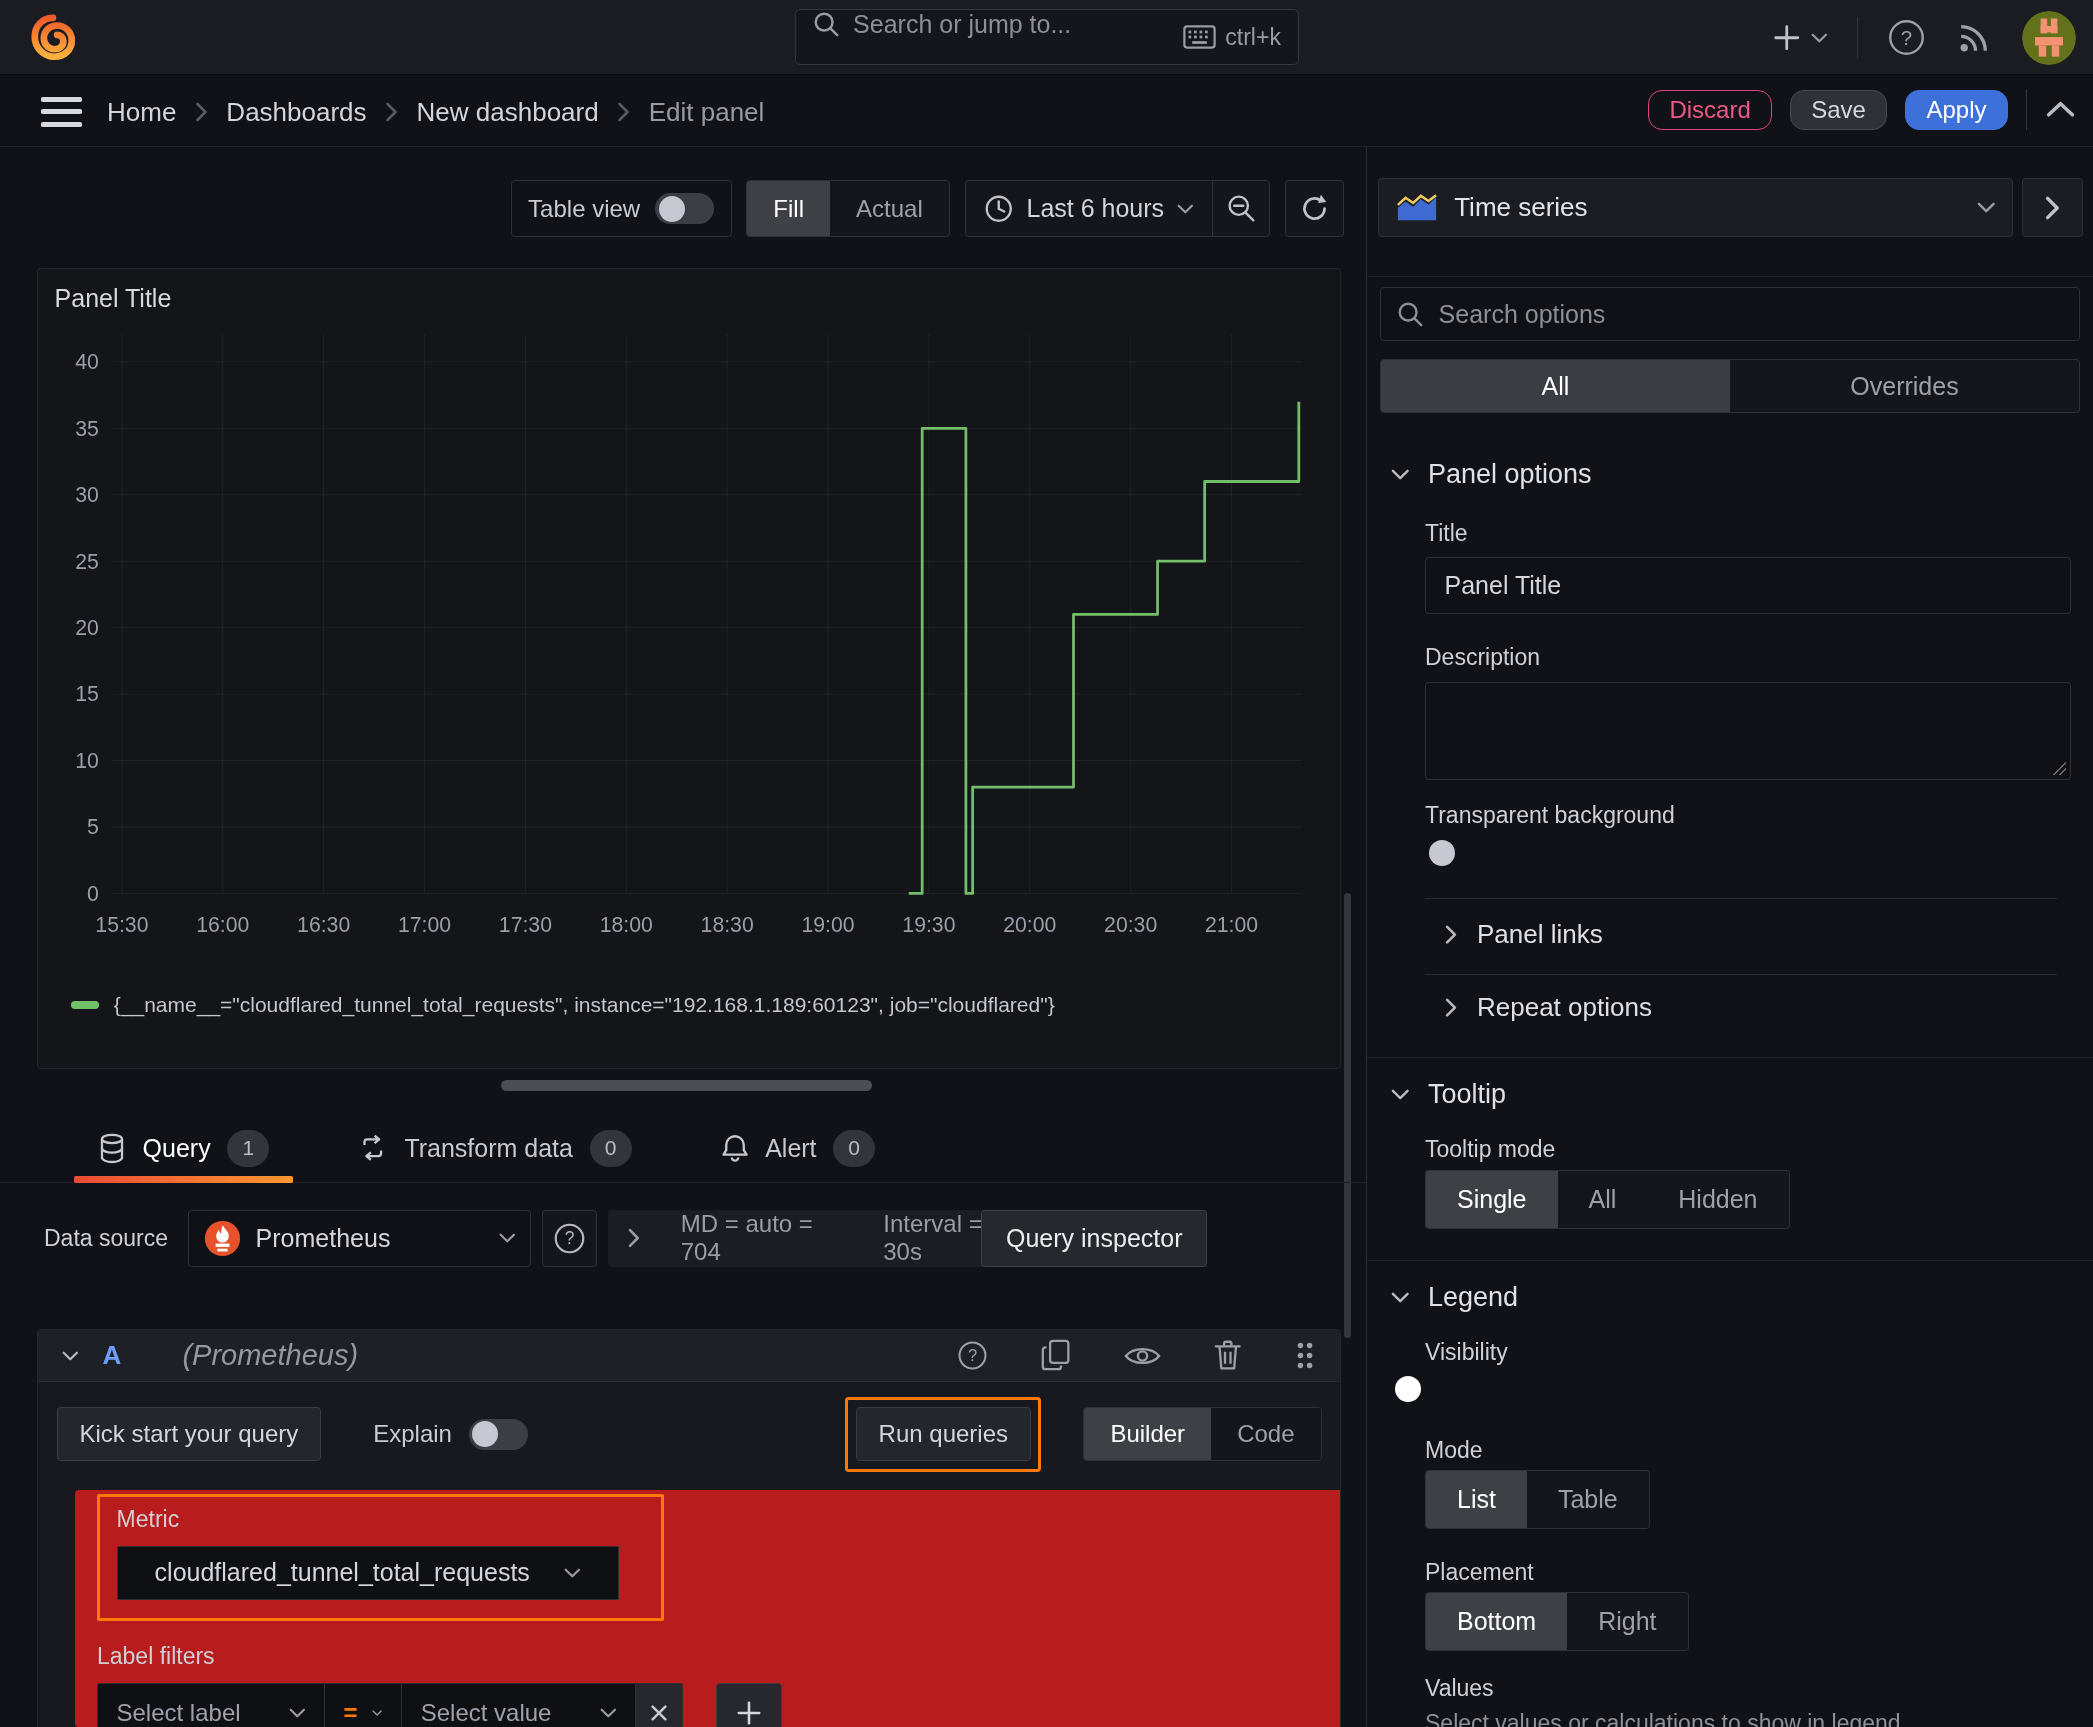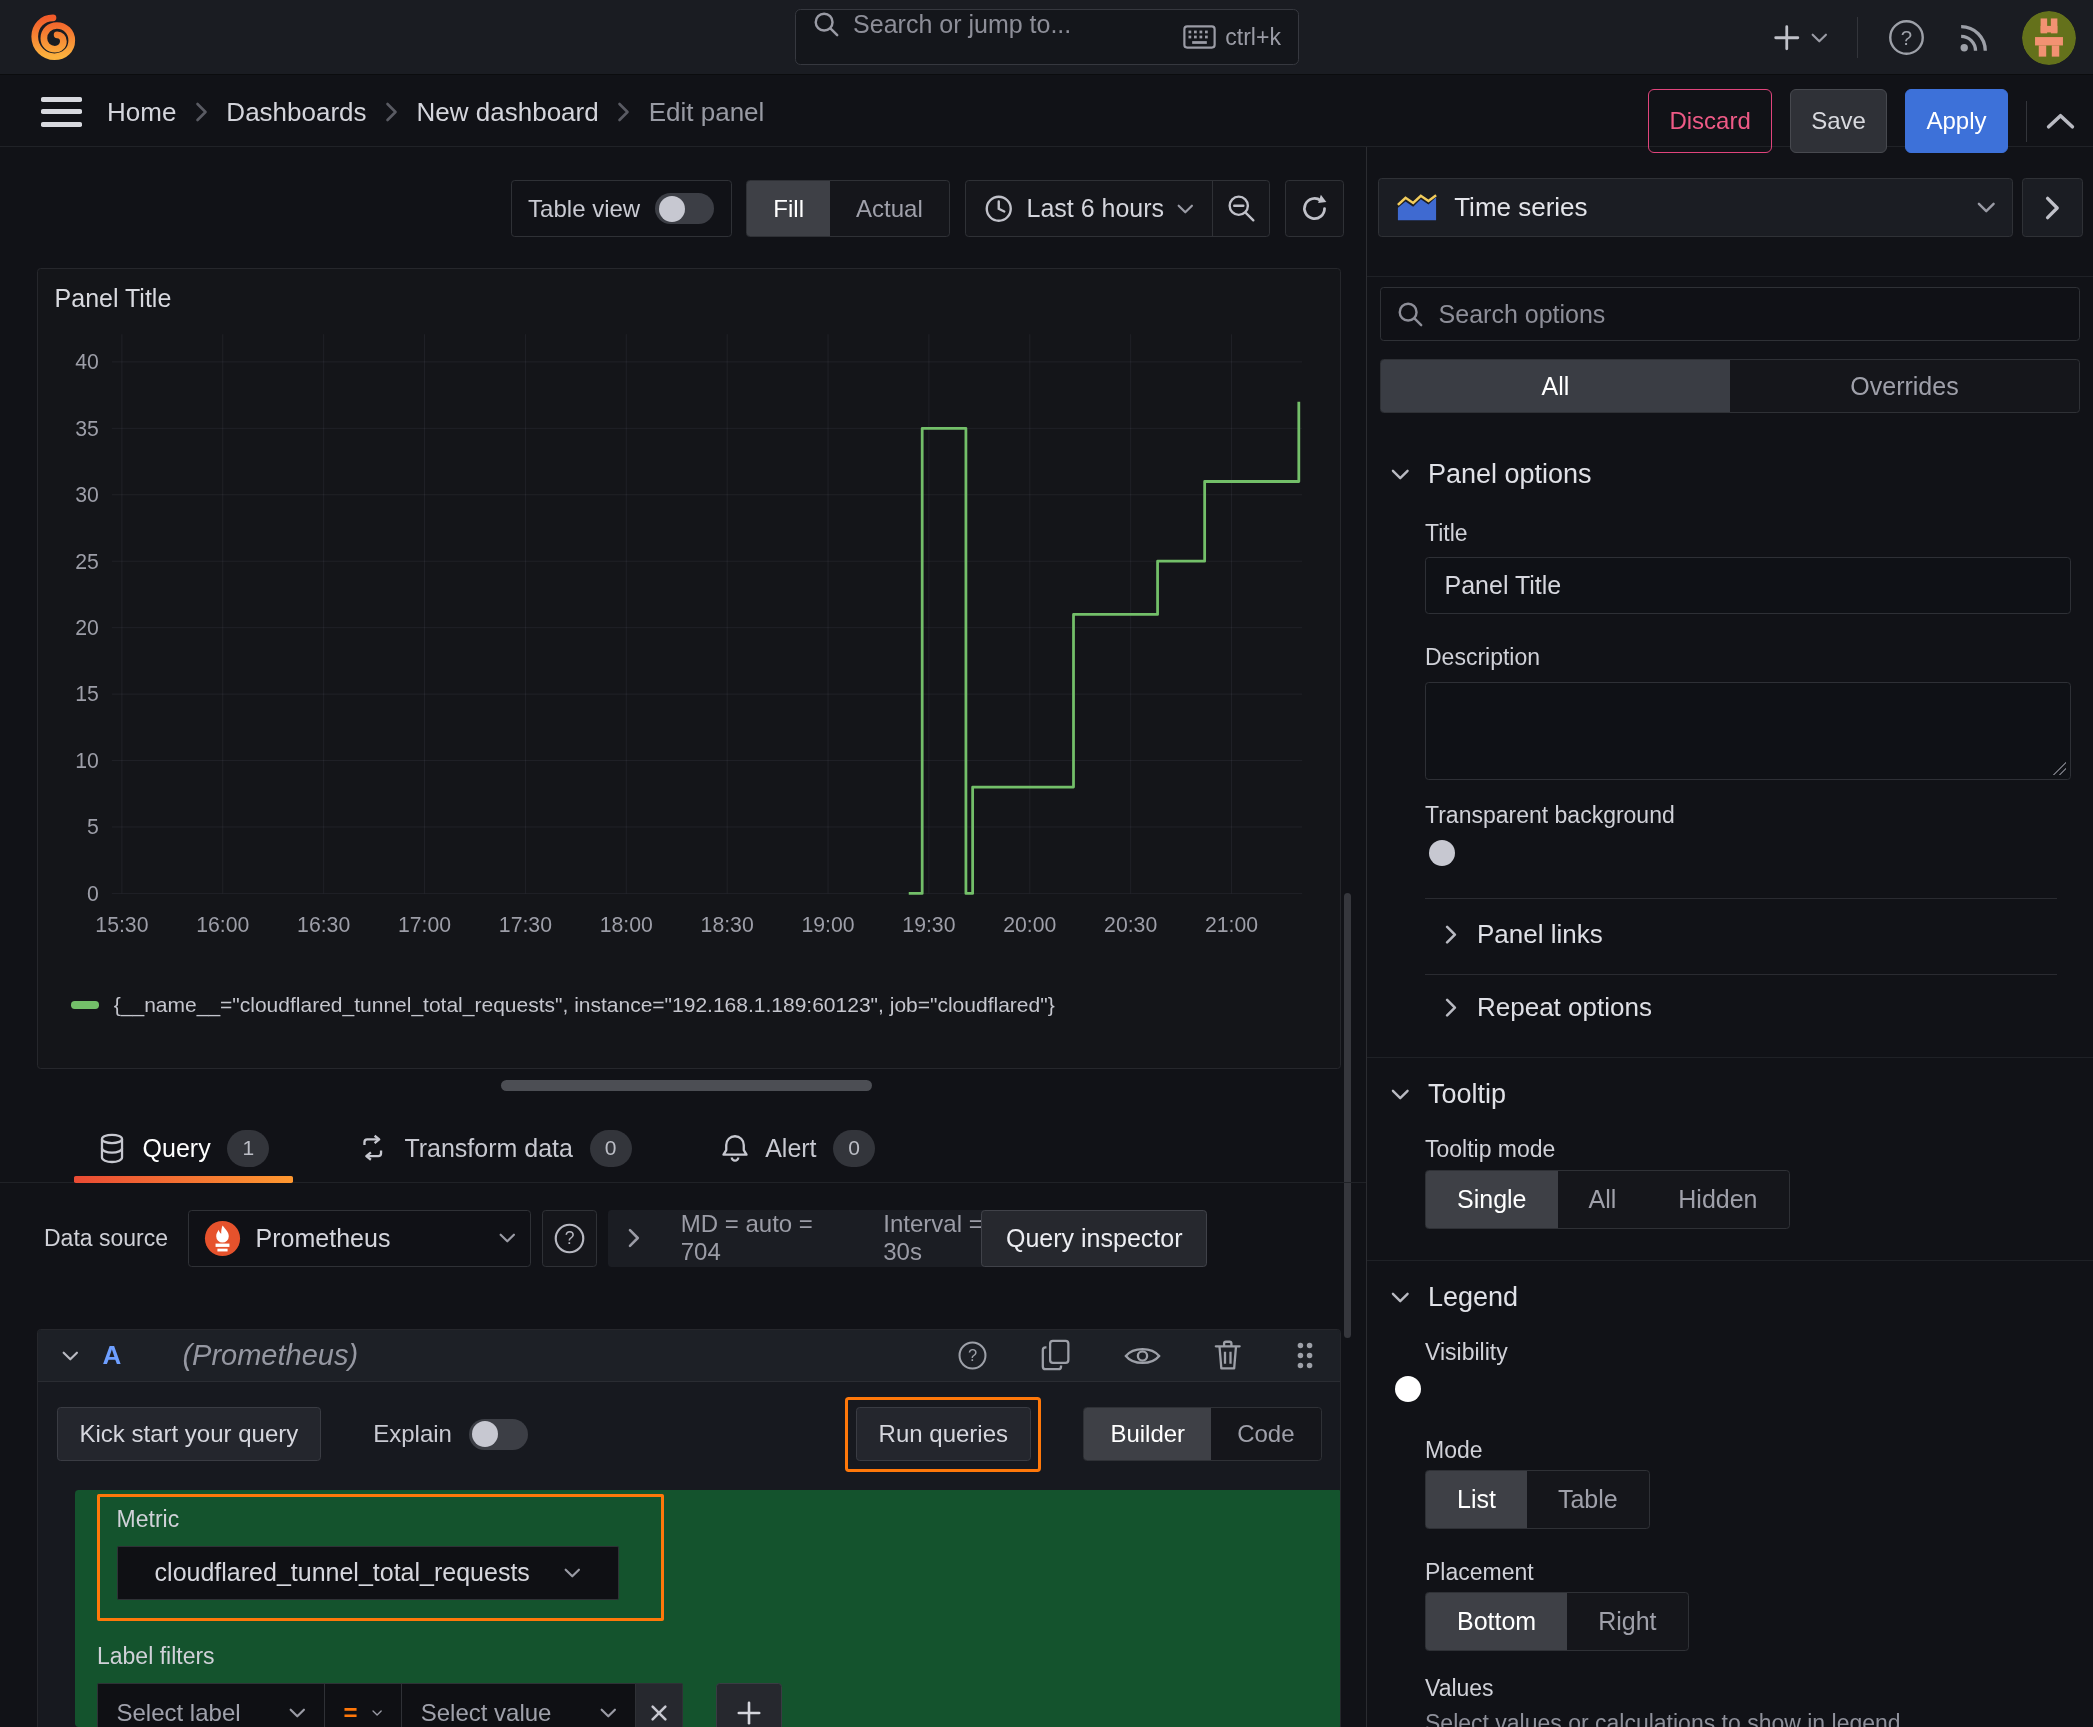--- a/index.html
+++ b/index.html
@@ -24,21 +24,21 @@
   
   .navbar{ position:absolute; top:77px; left:0; width:2093px; height:70px; background:#111217;
     border-bottom:0.9px solid #202227; }
   .burger{ position:absolute; left:41px; top:20px; width:41px; height:29.5px; display:flex; flex-direction:column; justify-content:space-between; }
   .burger div{ height:4.6px; background:#d8d9df; border-radius:1.8px; }
   .crumbs{ position:absolute; left:107px; top:0; height:70px; display:flex; align-items:center; gap:18.5px; font-size:26px; }
   .crumbs .ci{ color:#d4d5dc; }
   .crumbs .ci.last{ color:#989aa3; }
   .crumbs .sep{ color:#5a5b63; display:flex; }
   .nav-actions{ position:absolute; right:16.6px; top:12px; display:flex; align-items:center; gap:18.5px; }
-  .btn{ height:64px; border-radius:6px; font-size:24px; display:inline-flex; align-items:center; justify-content:center; padding:0 20px; }
+  .btn{ height:40px; border-radius:14px; font-size:24px; display:inline-flex; align-items:center; justify-content:center; padding:0 20px; }
   .btn-discard{ background:transparent; border:0.9px solid #e0447c; color:#ee5a86; }
   .btn-save{ background:#2f3137; border:0.9px solid #47494f; color:#d9dadf; }
   .btn-apply{ background:#3d71d9; border:0.9px solid #3d71d9; color:#ffffff; }
   .collapse-btn{ color:#b9bac2; display:flex; align-items:center; }
 
   
   .main{ position:absolute; top:147px; left:0; width:1366px; height:1581px; overflow:hidden; }
   .sidebar{ position:absolute; top:147px; left:1366px; width:727px; height:1581px; border-left:0.9px solid #2b2c31; overflow:hidden; }
 
   
@@ -100,21 +100,21 @@
   .qhead .spacer{ flex:1; }
   .qhead .hicon{ color:#9da0a8; display:flex; margin-left:28px; }
   .qbody{ padding:14.8px 18.5px 0 18.5px; }
   .qrow1{ display:flex; align-items:center; margin-top:0; }
   .btn-sec{ background:#24262d; border:0.9px solid #3a3c43; border-radius:3.7px; height:54px; padding:0 22px;
     font-size:24px; color:#d5d6dd; display:inline-flex; align-items:center; }
   .explain{ display:flex; align-items:center; gap:16.6px; margin-left:52px; font-size:24px; color:#c9cad2; }
   .qrow1 .spacer{ flex:1; }
   .run-hl{ border:3.7px solid #ff780a; padding:7.4px; border-radius:3.7px; margin-right:42px; }
   .builder-seg{ height:54px; }
-  .builder{ margin:18.5px 0 0 18.5px; width:1267px; height:237px; background:#14532d; border-radius:3.7px; padding:3.7px 0 0 22px; }
+  .builder{ margin:18.5px 0 0 18.5px; width:1267px; height:237px; background:#b91c1c; border-radius:3.7px; padding:3.7px 0 0 22px; }
   .metric-hl{ display:inline-block; border:3.7px solid #ff780a; border-radius:1.8px; padding:9.2px 42px 18.5px 16.6px; }
   .field-lbl{ font-size:23px; color:#d0d1d8; }
   .metric-select{ margin-top:13px; width:502px; height:54px; background:#0f1014; border:0.9px solid #2f3136; border-radius:1.8px;
     display:flex; align-items:center; padding:0 37px; gap:18.5px; }
   .metric-select .t{ flex:1; font-size:25px; color:#d6d7de; }
   .lf-label{ margin-top:22px; font-size:23px; color:#d0d1d8; }
   .lf-row{ margin-top:13px; display:flex; align-items:center; }
   .dd{ height:59px; background:#0f1014; border:0.9px solid #2f3136; display:flex; align-items:center; gap:14.8px; padding:0 18.5px; }
   .dd .t{ font-size:24px; color:#9fa1ab; flex:1; }
   .dd.first{ border-radius:1.8px 0 0 1.8px; width:228px; }

